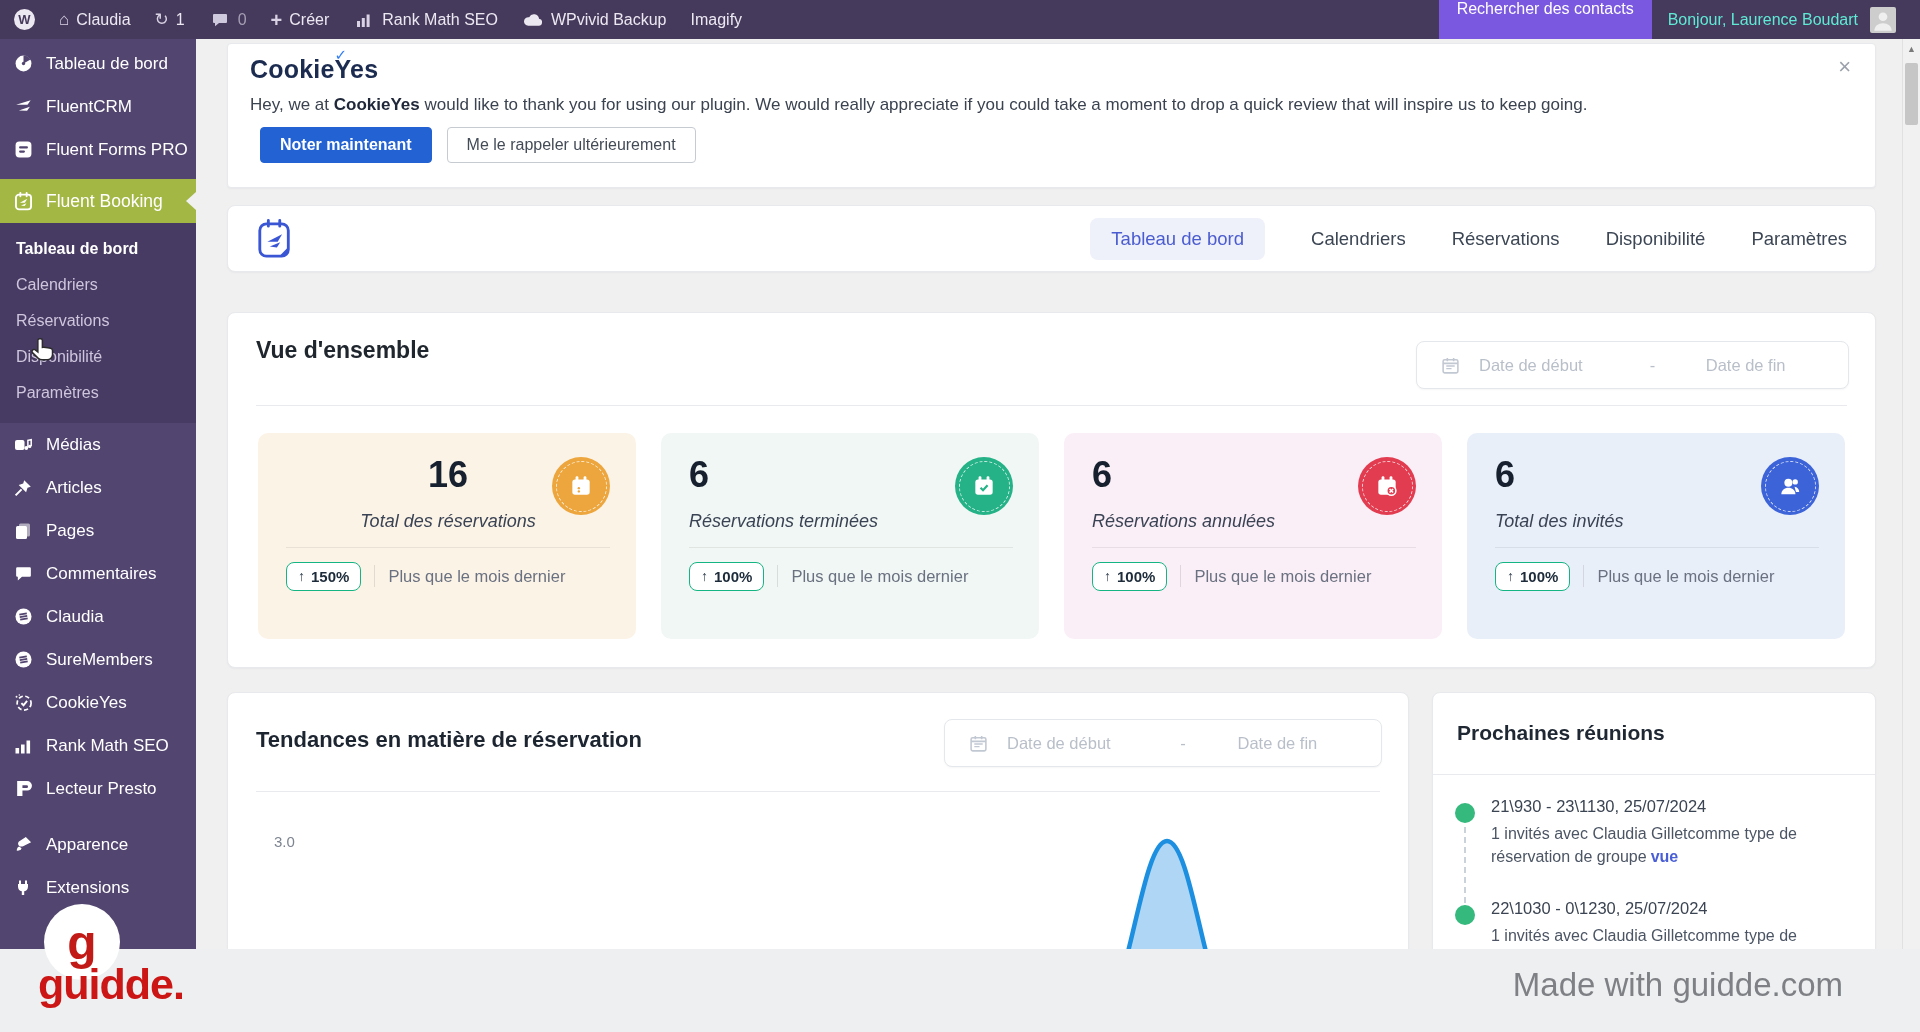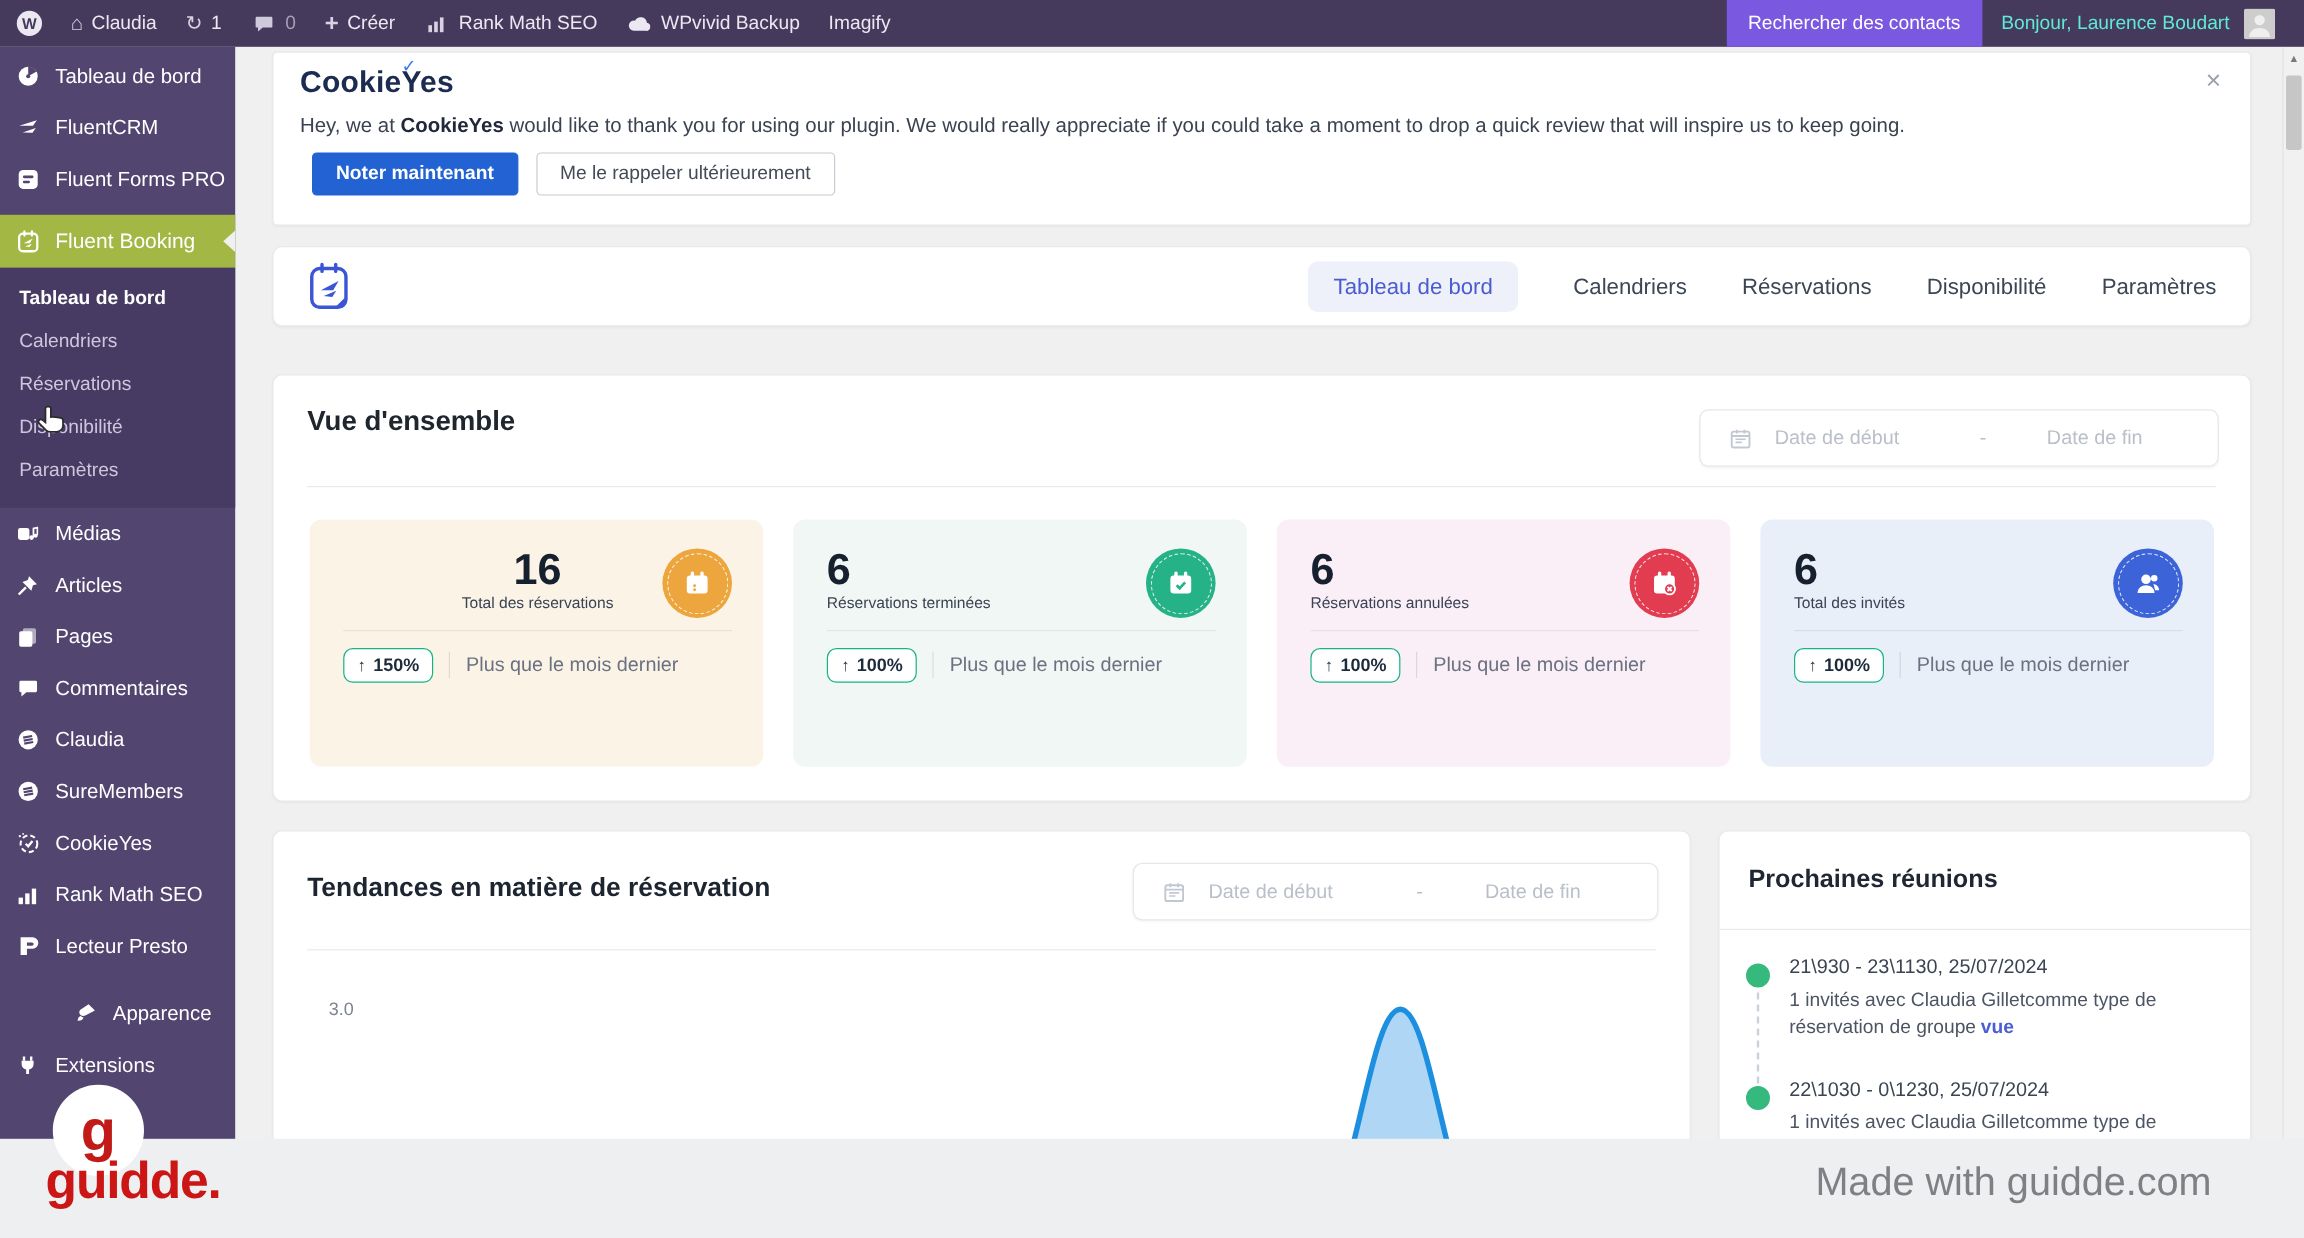--- a/index.html
+++ b/index.html
@@ -9,35 +9,35 @@
 
   
   .adminbar { position:absolute; left:0; top:0; width:1920px; height:39px; background:#463a5c; color:#ece8f2; display:flex; align-items:center; font-size:16px; z-index:40; }
   .abar-left { display:flex; align-items:center; gap:24px; padding-left:14px; }
   .abar-item { display:flex; align-items:center; gap:7px; cursor:pointer; white-space:nowrap; }
   .wp-circle { width:21px; height:21px; border-radius:50%; background:#ece8f2; color:#463a5c; font-weight:bold; font-size:13px; display:flex; align-items:center; justify-content:center; }
   .abar-glyph { font-size:17px; color:#d8d2e4; }
   .abar-count-dim { color:#a59fb5; }
   .abar-plus { font-size:20px; font-weight:bold; color:#d8d2e4; line-height:1; }
   .abar-right { margin-left:auto; display:flex; align-items:center; height:100%; }
-  .abar-search { height:100%; display:flex; align-items:center; padding:0 18px; background:#7a58e0; color:#fff; cursor:pointer; }
+  .abar-search { height:100%; display:flex; padding:0 18px; background:#7a58e0; color:#fff; cursor:pointer; }
   .abar-greeting { padding:0 12px 0 16px; color:#5eead4; }
   .abar-avatar { width:26px; height:26px; margin-right:24px; border-radius:2px; overflow:hidden; flex:0 0 auto; }
 
   
   .sidebar { position:absolute; left:0; top:39px; width:196px; height:993px; background:#52456f; z-index:10; color:#fff; }
   .sb-item { height:43px; display:flex; align-items:center; gap:12px; padding-left:12px; font-size:17px; cursor:pointer; }
   .sb-ico { width:22px; height:22px; display:flex; align-items:center; justify-content:center; flex:0 0 auto; }
   .sb-top { padding-top:3px; }
   .sb-active { position:relative; margin-top:8px; height:44px; background:#a3b745; font-size:17.5px; }
   .sb-active .arrow { position:absolute; right:0; top:50%; margin-top:-9px; width:0; height:0; border-top:9px solid transparent; border-bottom:9px solid transparent; border-right:10px solid #f0f0f1; }
   .sb-sub { background:#473b63; padding:8px 0 12px 0; }
   .sb-sub-item { height:36px; display:flex; align-items:center; padding-left:16px; font-size:16px; color:#cfc6dd; cursor:pointer; }
   .sb-sub-item.current { color:#fff; font-weight:bold; }
-  .sb-gap-before { margin-top:13px;margin-left:48px; }
+  .sb-gap-before { margin-top:13px; }
 
   
   .panel { position:absolute; background:#fff; border:1px solid #e7e9ec; border-radius:8px; box-shadow:0 1px 2px rgba(16,24,40,.04); }
 
   
   .notice { left:227px; top:43px; width:1649px; height:145px; border-radius:4px; }
   .cy-logo { position:absolute; left:22px; top:11px; font-size:25px; font-weight:800; color:#1c2b50; letter-spacing:.2px; }
   .y-wrap { position:relative; display:inline-block; }
   .y-check { position:absolute; left:0px; top:-9px; color:#2f7df6; font-size:15px; font-weight:900; }
   .cy-text { position:absolute; left:22px; top:51px; font-size:17px; color:#3b4350; }
@@ -60,21 +60,21 @@
   .divider-h { position:absolute; left:28px; right:28px; height:1px; background:#e9eaee; }
   .datepicker { position:absolute; height:48px; border:1px solid #e4e7eb; border-radius:8px; background:#fff; box-shadow:0 1px 2px rgba(16,24,40,.04); display:flex; align-items:center; padding:0 22px; color:#b9bfc9; font-size:16.5px; cursor:pointer; }
   .dp-start { margin-left:18px; flex:1; }
   .dp-sep { padding:0 10px; }
   .dp-end { flex:1; text-align:center; }
 
   .stat-card { position:absolute; top:120px; width:378px; height:206px; border-radius:10px; padding:22px 26px 0 28px; }
   .stat-value { font-size:36px; font-weight:800; color:#16202e; line-height:1.1; }
   .stat-icon { position:absolute; right:26px; top:24px; width:58px; height:58px; border-radius:50%; display:flex; align-items:center; justify-content:center; }
   .stat-icon::after { content:""; position:absolute; inset:3.5px; border:1.4px dashed rgba(255,255,255,.8); border-radius:50%; }
-  .stat-label { font-size:13px; color:#3a4354; }
+  .stat-label { margin-top:16px; font-size:18px; color:#3a4354;font-style:italic; }
   .stat-div { margin-top:15px; height:1px; background:rgba(0,0,0,.07); }
   .stat-foot { margin-top:14px; display:flex; align-items:center; gap:13px; }
   .chg-pill { display:flex; align-items:center; gap:6px; border:1px solid #15b583; border-radius:8px; background:#fff; padding:5px 11px; font-size:15px; font-weight:700; color:#1d2b3a; }
   .chg-arrow { font-weight:400; font-size:14px; color:#2b3a4a; }
   .stat-vline { width:1px; height:22px; background:rgba(0,0,0,.1); }
   .stat-note { font-size:16.5px; color:#6a7180; }
 
   
   .trends { left:227px; top:692px; width:1182px; height:340px; overflow:hidden; }
   .trends-title { position:absolute; left:28px; top:34px; font-size:22px; font-weight:700; color:#1d2531; }

